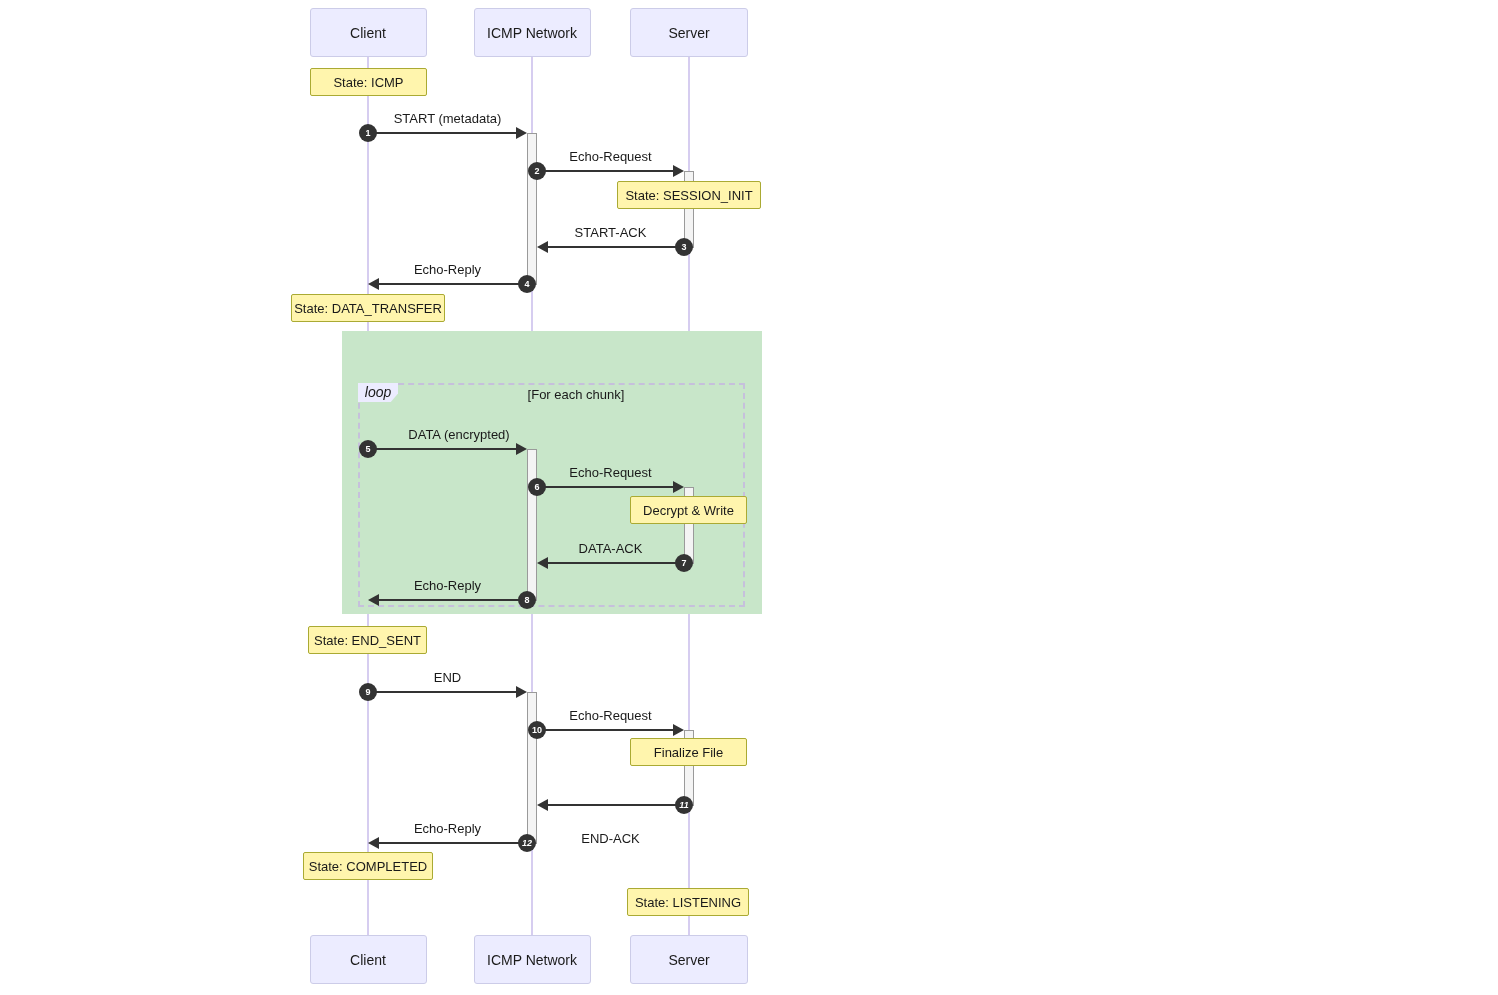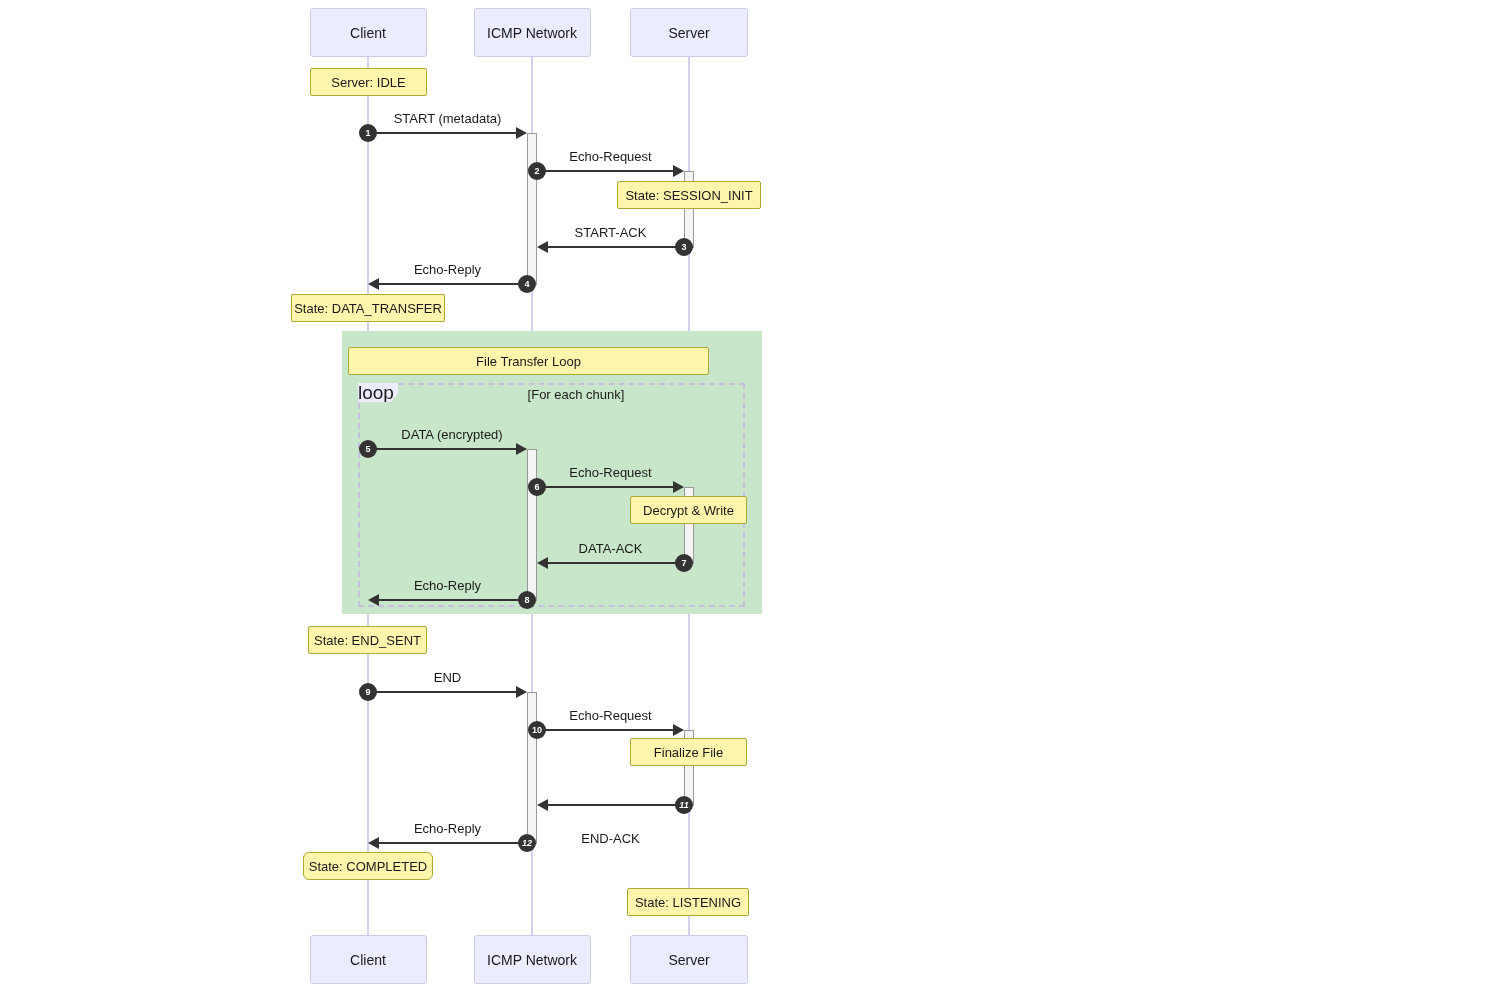--- a/index.html
+++ b/index.html
@@ -11,24 +11,25 @@
     background: #ffffff;
     overflow: hidden;
   }
   #diagram div { position: absolute; box-sizing: border-box; }
   .lifeline   { background: var(--lifeline); }
   .green-rect { background: var(--loop_bg); }
   .loop-frame { border: 2px dashed var(--loop_border); }
   .loop-label {
     background: var(--label_fill);
     color: var(--text);
-    font-size: 19px;
+    font-size: 14px;
     line-height: 19px;
-    text-align: left;
+    text-align: center;
     clip-path: polygon(0 0, 100% 0, 100% 55%, 82% 100%, 0 100%);
+    font-style: italic;
   }
   .loop-cond { color: var(--text); font-size: 13px; text-align: center; }
   .activation {
     background: var(--activation_fill);
     border: 1px solid var(--activation_border);
   }
   .actor-box {
     background: var(--actor_fill);
     border: 1px solid var(--actor_border);
     border-radius: 3px;
@@ -97,21 +98,21 @@
     <div class="msg-line" style="left: 546px; top: 246px; width: 138px;"></div>
     <div class="arrow-left" style="left: 537px; top: 241px;"></div>
     <div class="msg-label" style="left: 500.5px; top: 224px; width: 220px;">START-ACK</div>
     <div class="seq-num" style="left: 675px; top: 238px;">3</div>
     <div class="msg-line" style="left: 377px; top: 283px; width: 150px;"></div>
     <div class="arrow-left" style="left: 368px; top: 278px;"></div>
     <div class="msg-label" style="left: 337.5px; top: 261px; width: 220px;">Echo-Reply</div>
     <div class="seq-num" style="left: 518px; top: 275px;">4</div>
     <div class="msg-line" style="left: 368px; top: 448px; width: 150px;"></div>
     <div class="arrow-right" style="left: 516px; top: 443px;"></div>
-    <div class="msg-label" style="left: 342px; top: 426px; width: 220px;">DATA (encrypted)</div>
+    <div class="msg-label" style="left: 349px; top: 426px; width: 220px;">DATA (encrypted)</div>
     <div class="seq-num" style="left: 359px; top: 440px;">5</div>
     <div class="msg-line" style="left: 537px; top: 486px; width: 138px;"></div>
     <div class="arrow-right" style="left: 673px; top: 481px;"></div>
     <div class="msg-label" style="left: 500.5px; top: 464px; width: 220px;">Echo-Request</div>
     <div class="seq-num" style="left: 528px; top: 478px;">6</div>
     <div class="msg-line" style="left: 546px; top: 562px; width: 138px;"></div>
     <div class="arrow-left" style="left: 537px; top: 557px;"></div>
     <div class="msg-label" style="left: 500.5px; top: 540px; width: 220px;">DATA-ACK</div>
     <div class="seq-num" style="left: 675px; top: 554px;">7</div>
     <div class="msg-line" style="left: 377px; top: 599px; width: 150px;"></div>
@@ -127,28 +128,27 @@
     <div class="msg-label" style="left: 500.5px; top: 707px; width: 220px;">Echo-Request</div>
     <div class="seq-num" style="left: 528px; top: 721px;">10</div>
     <div class="msg-line" style="left: 546px; top: 804px; width: 138px;"></div>
     <div class="arrow-left" style="left: 537px; top: 799px;"></div>
     <div class="msg-label" style="left: 500.5px; top: 782px; width: 220px; margin-top: 48px;">END-ACK</div>
     <div class="seq-num" style="left: 675px; top: 796px; font-style: italic;">11</div>
     <div class="msg-line" style="left: 377px; top: 842px; width: 150px;"></div>
     <div class="arrow-left" style="left: 368px; top: 837px;"></div>
     <div class="msg-label" style="left: 337.5px; top: 820px; width: 220px;">Echo-Reply</div>
     <div class="seq-num" style="left: 518px; top: 834px; font-style: italic;">12</div>
-    <div class="note" style="left: 310px; top: 68px; width: 117px; height: 28px;">Server: IDLE</div>
+    <div class="note" style="left: 310px; top: 68px; width: 117px; height: 28px;">State: ICMP</div>
     <div class="note" style="left: 617px; top: 181px; width: 144px; height: 28px; text-align: center;">State: SESSION_INIT</div>
     <div class="note" style="left: 291px; top: 294px; width: 154px; height: 28px;">State: DATA_TRANSFER</div>
-    <div class="note" style="left: 348px; top: 347px; width: 361px; height: 28px;">File Transfer Loop</div>
     <div class="note" style="left: 630px; top: 496px; width: 117px; height: 28px;">Decrypt &amp; Write</div>
     <div class="note" style="left: 308px; top: 626px; width: 119px; height: 28px;">State: END_SENT</div>
     <div class="note" style="left: 630px; top: 738px; width: 117px; height: 28px;">Finalize File</div>
-    <div class="note" style="left: 303px; top: 852px; width: 130px; height: 28px; border-radius: 6px;">State: COMPLETED</div>
+    <div class="note" style="left: 303px; top: 852px; width: 130px; height: 28px;">State: COMPLETED</div>
     <div class="note" style="left: 627px; top: 888px; width: 122px; height: 28px;">State: LISTENING</div>
     <div class="actor-box" style="left: 309.5px; top: 8px; width: 117px; height: 49px;">Client</div>
     <div class="actor-box" style="left: 309.5px; top: 935px; width: 117px; height: 49px;">Client</div>
     <div class="actor-box" style="left: 473.5px; top: 8px; width: 117px; height: 49px;">ICMP Network</div>
     <div class="actor-box" style="left: 473.5px; top: 935px; width: 117px; height: 49px;">ICMP Network</div>
     <div class="actor-box" style="left: 630px; top: 8px; width: 118px; height: 49px;">Server</div>
     <div class="actor-box" style="left: 630px; top: 935px; width: 118px; height: 49px;">Server</div>
   </div>
 
 </body></html>

